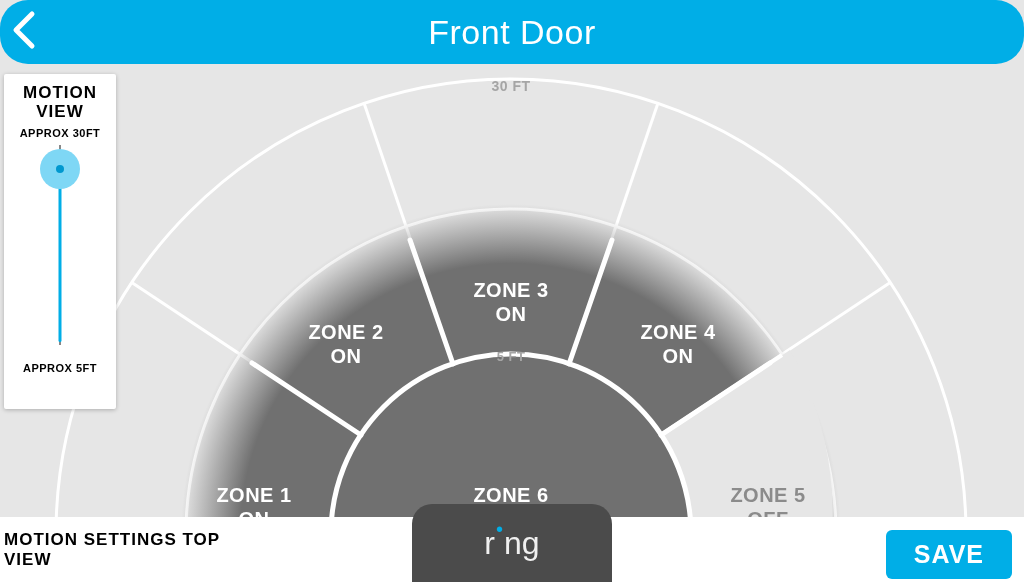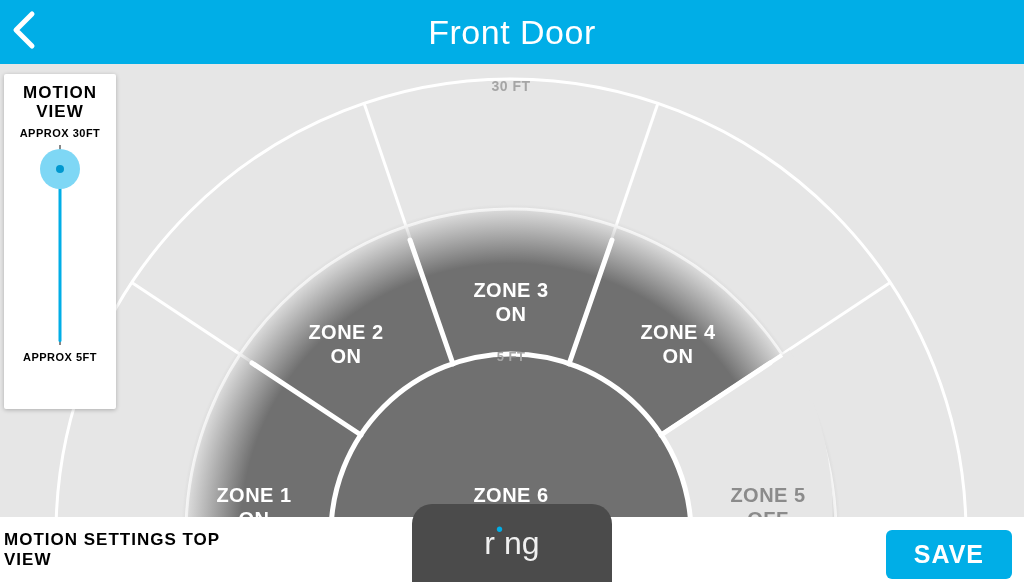--- a/index.html
+++ b/index.html
@@ -4,20 +4,21 @@
 <style>
   * { box-sizing: border-box; margin: 0; padding: 0; }
   html, body { width: 1024px; height: 582px; overflow: hidden; font-family: -apple-system, "Helvetica Neue", Arial, sans-serif; background:#e6e6e6;}
   .header {
     background: #00aee7;
     height: 64px;
     display: flex;
     align-items: center;
     color: #fff;
     position: relative;
+    border-radius: 28px;
   }
   .header .back {
     position: absolute; left: 10px; top: 50%; transform: translateY(-50%);
     cursor: pointer;
   }
   .header .title {
     width: 100%; text-align: center; font-size: 34px; font-weight: 400; letter-spacing: 0.5px;
   }
 
   .stage {
@@ -201,21 +202,21 @@
 
   <div class="slider-panel">
     <div class="mr-title">
       <span>MOTION</span><br><span>VIEW</span>
     </div>
     <div class="approx">APPROX 30FT</div>
     <div class="slider-track">
       <div class="slider-below"></div>
       <div class="slider-handle"></div>
     </div>
-    <div class="approx" style="margin-top:6px">APPROX 5FT</div>
+    <div class="approx" style="margin-top:17px">APPROX 5FT</div>
   </div>
 </div>
 
 <div class="footer">
   <div class="footer-left">MOTION SETTINGS TOP VIEW</div>
   <button class="save-btn">SAVE</button>
   <div class="ring-chip">
     <span>r</span>
       <span class="dot">•</span>
       <span>ng</span>

